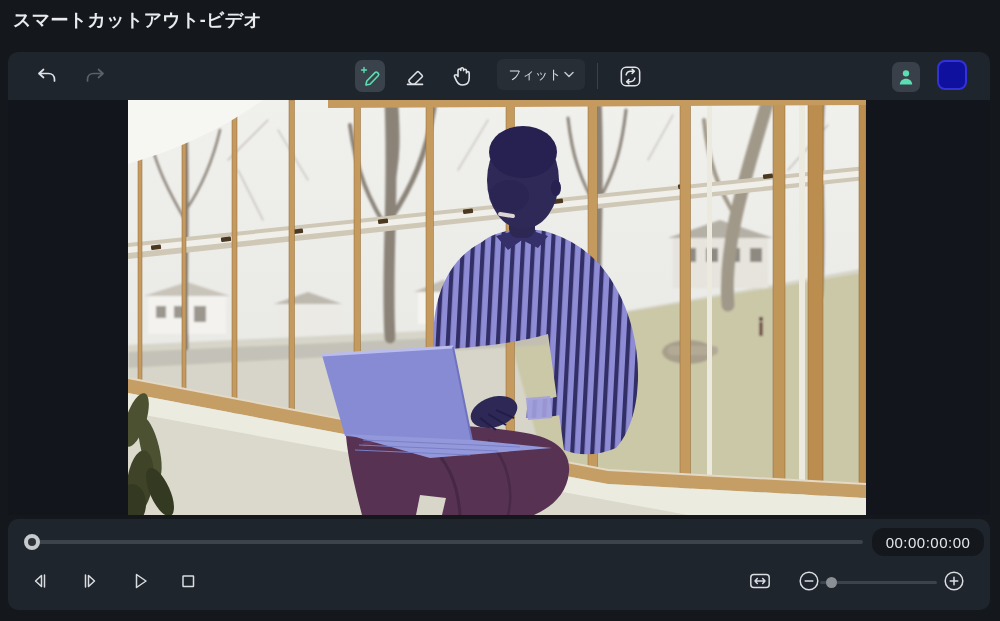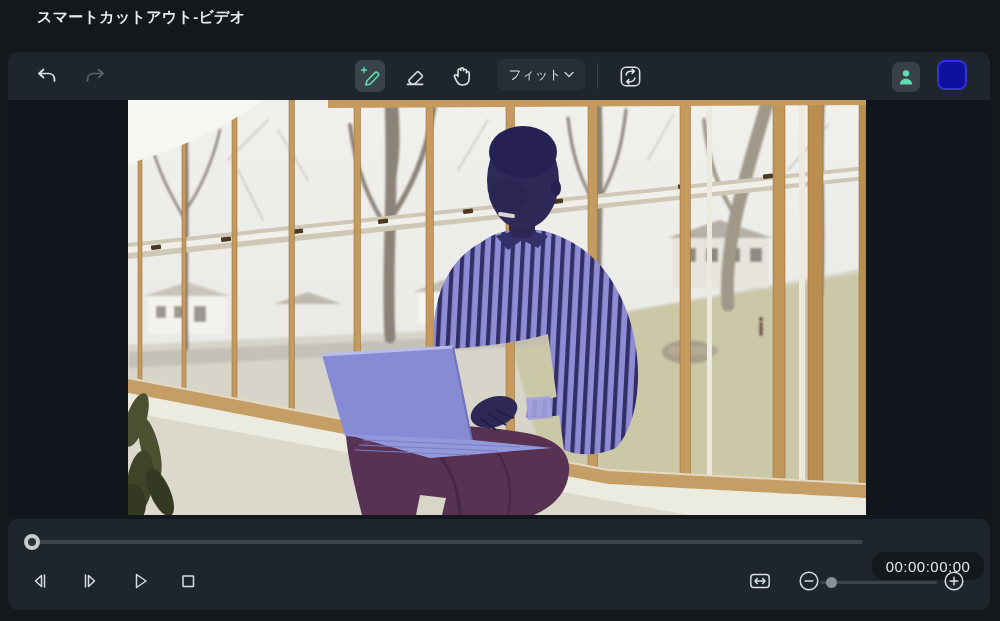--- a/index.html
+++ b/index.html
@@ -1,37 +1,37 @@
 <!DOCTYPE html>
 <html><head>
 <meta charset="utf-8">
 <style>
   html,body{margin:0;padding:0;background:#14171c;}
   #app{position:relative;width:1000px;height:621px;background:#14171c;
        font-family:"Liberation Sans","DejaVu Sans",sans-serif;overflow:hidden;}
-  .titlebar{position:absolute;left:13px;top:8px;color:#e9ebee;font-size:15px;font-weight:700;letter-spacing:.3px;margin-left:24px;}
+  .titlebar{position:absolute;left:13px;top:8px;color:#e9ebee;font-size:18px;font-weight:700;letter-spacing:.3px;}
   .toolbar{position:absolute;left:8px;top:52px;width:982px;height:48px;background:#1f252c;border-radius:10px 10px 0 0;}
   .preview{position:absolute;left:8px;top:100px;width:982px;height:415px;background:#12161c;}
   .videoframe{position:absolute;left:120px;top:0;width:738px;height:415px;display:block;}
   .bottombar{position:absolute;left:8px;top:519px;width:982px;height:91px;background:#1f252c;border-radius:10px;}
   .iconbtn{position:absolute;display:flex;align-items:center;justify-content:center;width:30px;height:30px;
            border-radius:7px;color:#dfe3e7;cursor:pointer;background:transparent;}
   .iconbtn svg{display:block;}
   .disabled{color:#5a616a;}
   .tool-active{background:#3a424b;color:#5bdfb2;}
   .raised{background:#394049;}
   .dropdown{position:absolute;left:489px;top:7px;width:88px;height:31px;background:#272e36;border-radius:6px;
             display:flex;align-items:center;justify-content:center;gap:2px;color:#d8dce0;font-size:13px;cursor:pointer;}
   .vdivider{position:absolute;left:589px;top:11px;width:1px;height:26px;background:#3a414a;}
   .swatch{position:absolute;left:929px;top:8px;width:30px;height:30px;border-radius:8px;
           background:#10109f;border:2px solid #3132d8;box-sizing:border-box;cursor:pointer;}
   .track{position:absolute;left:17px;top:21px;width:838px;height:4px;background:#3d434b;border-radius:2px;cursor:pointer;}
   .thandle{position:absolute;left:-1px;top:-6px;width:8px;height:8px;background:#2e3338;border:4px solid #c6c9cd;border-radius:50%;}
   .timecode{position:absolute;left:864px;top:9px;width:112px;height:28px;background:#14181d;border-radius:12px;
-            color:#e4e7ea;font-size:15px;display:flex;align-items:center;justify-content:center;letter-spacing:.5px;margin-top:24px;}
+            color:#e4e7ea;font-size:15px;display:flex;align-items:center;justify-content:center;letter-spacing:.5px;}
   .pbtn{position:absolute;top:50px;width:28px;height:28px;display:flex;align-items:center;justify-content:center;
         color:#d9dde1;cursor:pointer;}
   .ztrack{position:absolute;left:812px;top:62px;width:117px;height:3px;background:#3d434b;border-radius:2px;cursor:pointer;}
   .zhandle{position:absolute;left:6px;top:-4px;width:11px;height:11px;background:#8a8f96;border-radius:50%;}
 </style>
 </head>
 <body>
 
 <div id="app">
 

